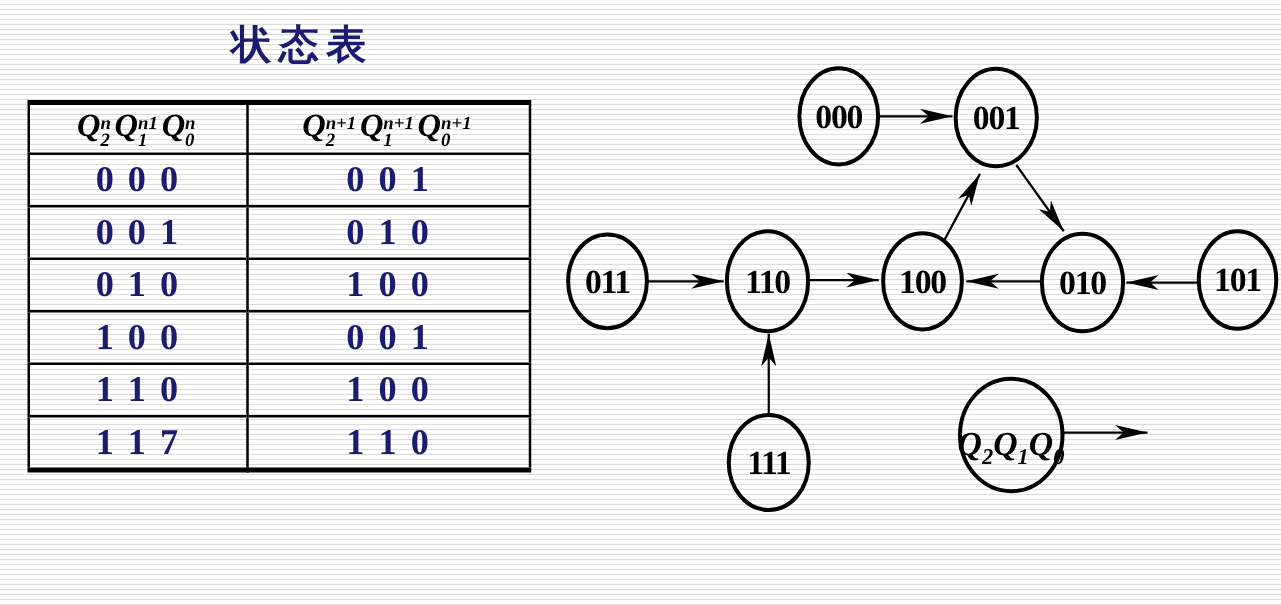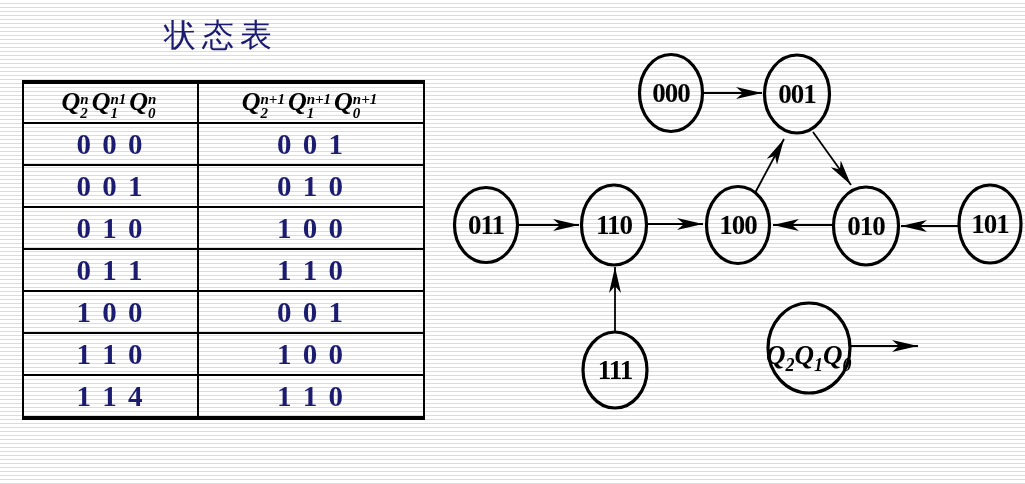--- a/index.html
+++ b/index.html
@@ -4,22 +4,22 @@
 <style>
   html,body{margin:0;padding:0;}
   .slide{
     position:relative;
     width:1025px;height:484px;
     overflow:hidden;
     background:repeating-linear-gradient(to bottom,#ffffff 0px,#ffffff 3px,#dcdcdc 3px,#dcdcdc 4px);
     font-family:"Liberation Serif","DejaVu Serif",serif;
   }
   .title{
-    position:absolute;left:164px;top:14px;
-    font-size:32px;font-weight:normal;color:#1b1b70;
+    position:absolute;left:185px;top:14px;
+    font-size:32px;font-weight:bold;color:#1b1b70;
     letter-spacing:6px;
   }
   table.state-table{
     position:absolute;left:22px;top:80px;
     width:403px;
     border-collapse:collapse;table-layout:fixed;
     border-top:4px solid #000;
     border-bottom:4px solid #000;
     border-left:2px solid #000;
     border-right:2px solid #000;
@@ -84,33 +84,29 @@
         </tr>
         <tr>
           <td>0 0 1</td>
           <td>0 1 0</td>
         </tr>
         <tr>
           <td>0 1 0</td>
           <td>1 0 0</td>
         </tr>
         <tr>
-          <td>0 1 1</td>
-          <td>1 1 0</td>
-        </tr>
-        <tr>
           <td>1 0 0</td>
           <td>0 0 1</td>
         </tr>
         <tr>
           <td>1 1 0</td>
           <td>1 0 0</td>
         </tr>
         <tr>
-          <td>1 1 4</td>
+          <td>1 1 7</td>
           <td>1 1 0</td>
         </tr>
       </tbody>
   </table>
 
   <svg class="diagram" width="1025" height="484" viewBox="0 0 1025 484">
     <defs>
       <marker id="arrowhead" markerUnits="userSpaceOnUse" markerWidth="30" markerHeight="12" refX="26" refY="6" orient="auto">
         <path d="M0,0 L26,6 L0,12 L7,6 Z" fill="#000"></path>
       </marker>

